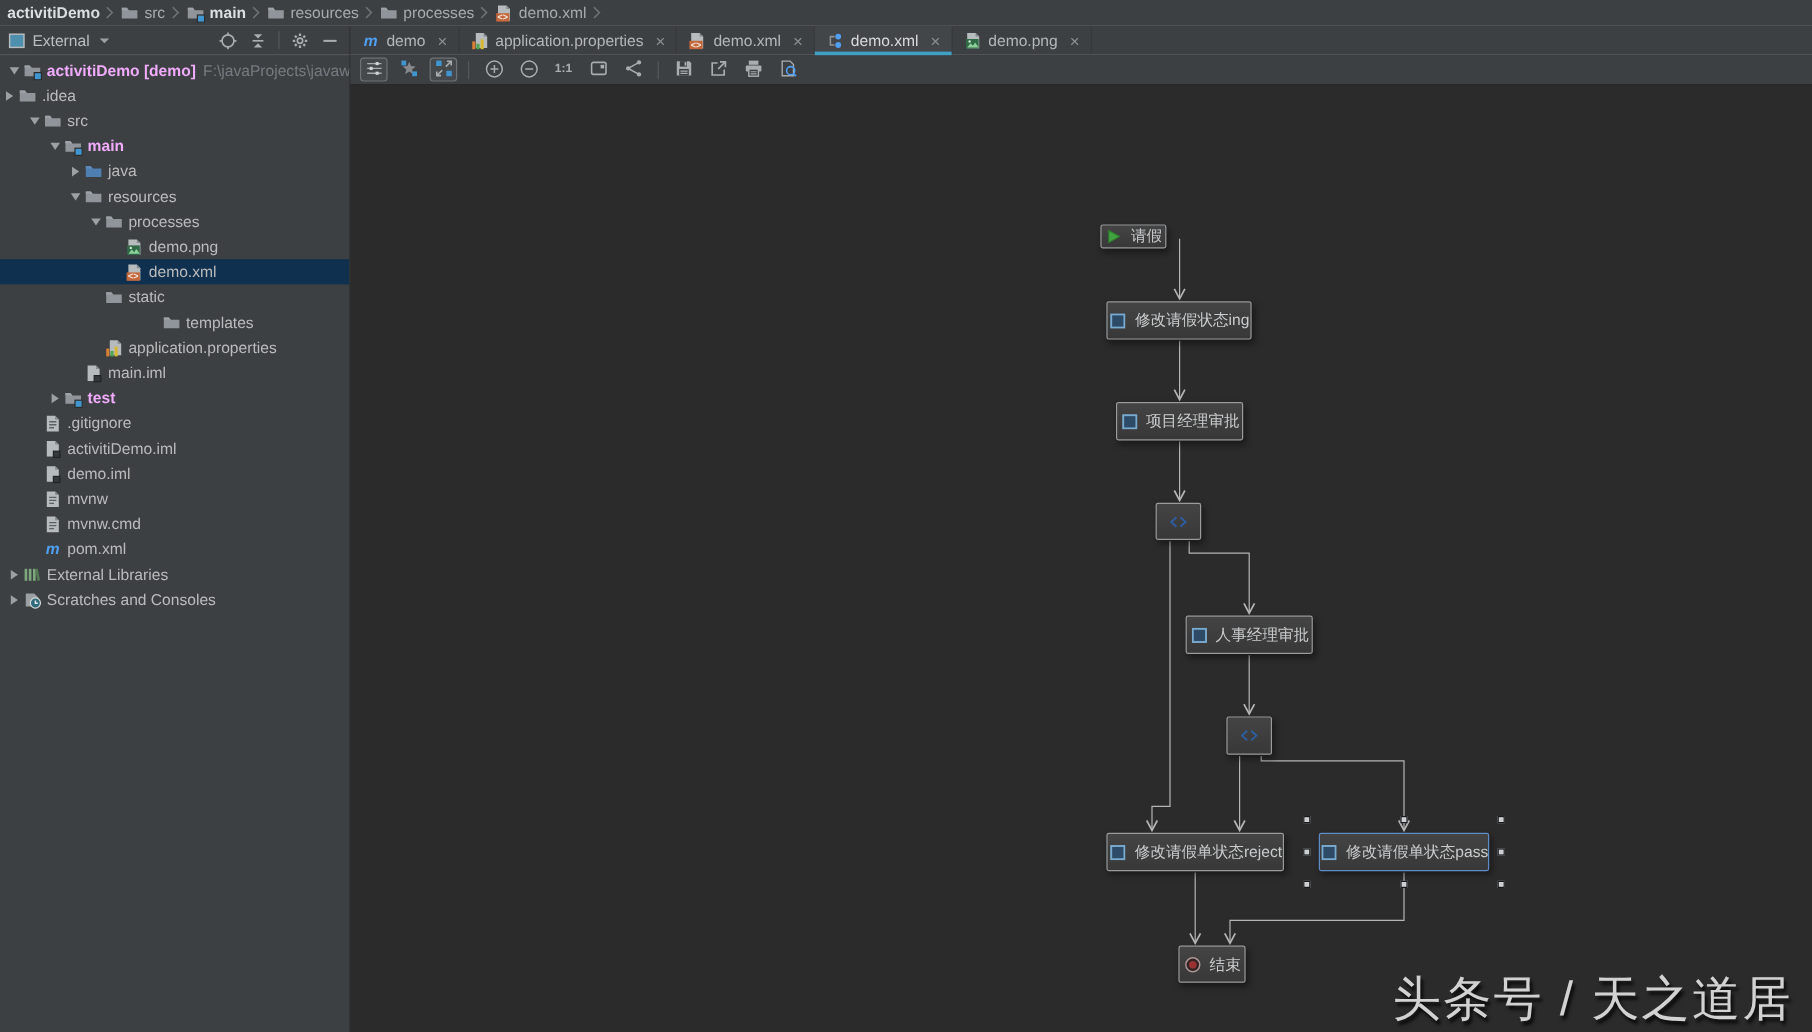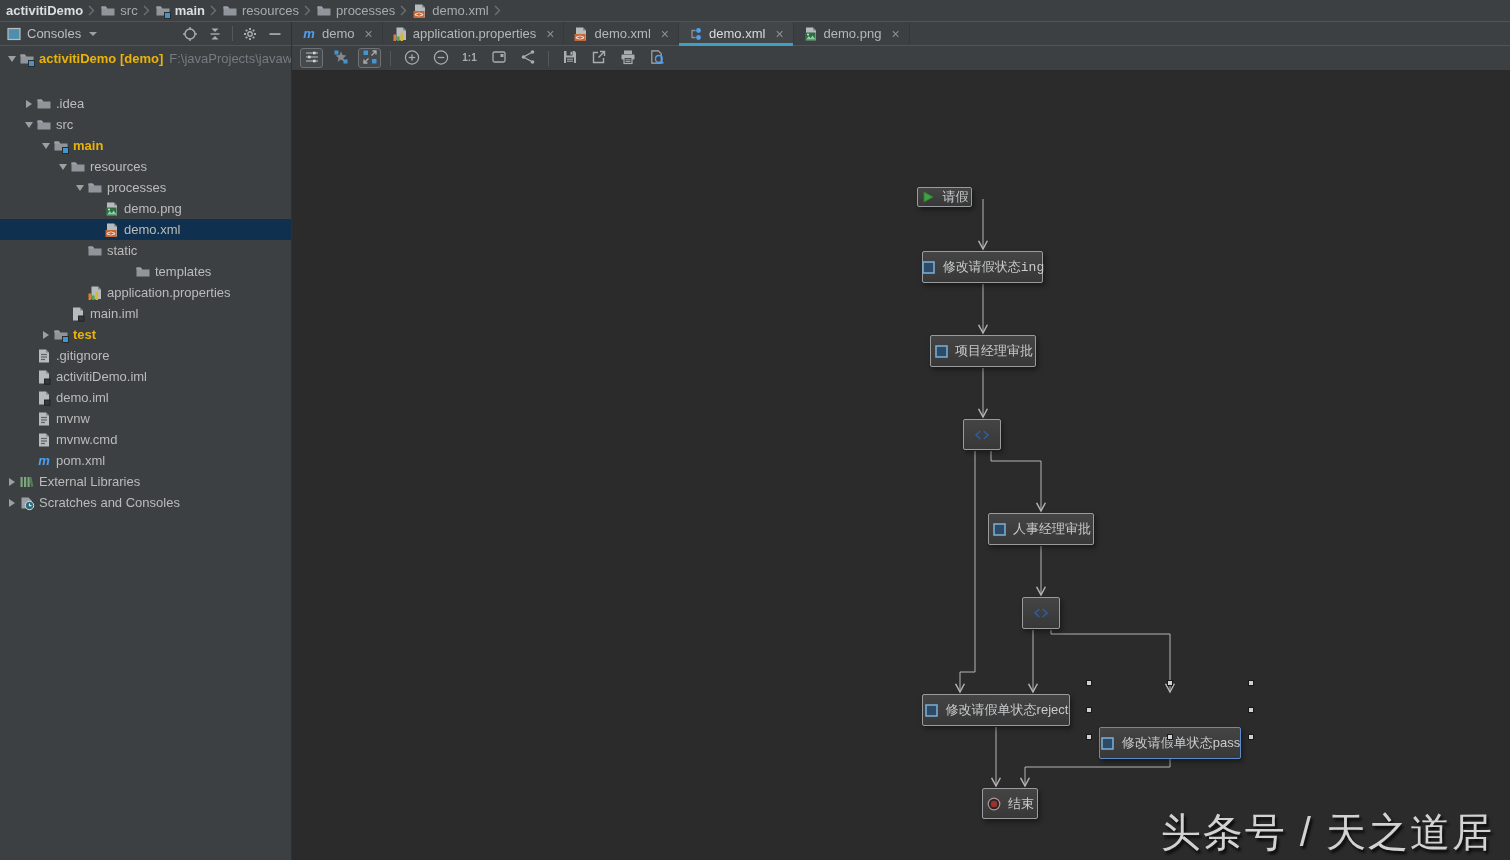--- a/index.html
+++ b/index.html
@@ -25,21 +25,21 @@
   .dd-arrow{width:0;height:0;border-left:4px solid transparent;border-right:4px solid transparent;
     border-top:4px solid #9da0a2;margin-left:3px;}
   .hdr-icons{display:flex;align-items:center;gap:9px;}
   .hdr-sep{width:1px;height:15px;background:#55585a;}
   .hbtn{display:flex;align-items:center;justify-content:center;}
 
   .tree{flex:1;overflow:hidden;padding-top:2px;color:#bbbbbb;}
   .tree-row{height:21px;display:flex;align-items:center;white-space:nowrap;}
   .tree-row.selected{background:#10304f;}
   .tree-row .lbl{margin-left:4px;}
-  .tree-row.bold .lbl{color:#eab308;font-weight:bold;}
+  .tree-row.bold .lbl{color:#f0abfc;font-weight:bold;}
   .tree-row .sub{margin-left:6px;color:#757b81;}
   .arrow{width:15px;flex:none;display:flex;justify-content:center;align-items:center;}
   .arrow i{display:block;width:0;height:0;}
   .arrow.expanded i{border-left:4.5px solid transparent;border-right:4.5px solid transparent;border-top:6px solid #9da0a2;}
   .arrow.collapsed i{border-top:4.5px solid transparent;border-bottom:4.5px solid transparent;border-left:6px solid #9da0a2;}
   .ic{display:inline-flex;width:16px;height:16px;align-items:center;justify-content:center;flex:none;}
 
   
   .editor{flex:1;display:flex;flex-direction:column;min-width:0;}
   .tab-bar{height:24px;flex:none;background:#3d4043;display:flex;align-items:stretch;
@@ -57,21 +57,21 @@
   .tbtn .txt{font-size:10px;font-weight:bold;color:#a9adb0;}
   .tsep{width:1px;height:15px;background:#55585a;margin:0 3px;}
 
   .canvas{flex:1;position:relative;background:#2b2b2b;overflow:hidden;}
   .edges{position:absolute;left:0;top:0;width:100%;height:100%;}
 
   .node{position:absolute;display:flex;align-items:center;justify-content:center;gap:6px;
     background:linear-gradient(#444444,#383838);border:1px solid #999b9d;border-radius:2px;
     color:#c9cbcd;box-shadow:2px 3px 5px rgba(0,0,0,0.4);}
   .node .nlabel{white-space:nowrap;}
-  .node.selected{border-color:var(--node-selection-border,#5d8cc9);margin-top:33px;}
+  .node.selected{border-color:var(--node-selection-border,#5d8cc9);}
   .node.gateway{gap:0;}
   .handle{position:absolute;width:6px;height:6px;background:#ced1d3;border:1px solid #17191b;}
 
   .watermark{position:absolute;right:16px;bottom:0;font-size:40px;color:#d2d2d2;letter-spacing:2px;
     text-shadow:2px 3px 3px rgba(0,0,0,0.85);}
 </style>
 </head>
 <body>
 
 <div class="app">
@@ -160,21 +160,21 @@
     </div>
   <div class="main-row">
     <aside class="project-panel">
       <div class="panel-header">
         <span class="panel-tab">
           <span class="ic">
             <svg width="16" height="16" viewBox="0 0 16 16">
                 <rect x="2" y="2.5" width="12" height="11" fill="#4f8fae" stroke="#b9bcbe" stroke-width="1.2"></rect>
               </svg>
           </span>
-          <span>Consoles</span>
+          <span>External</span>
           <span class="dd-arrow"></span>
         </span>
         <span class="hdr-icons" id="panel-header-icons">
             <span class="hbtn">
               <span class="ic">
                 <svg width="16" height="16" viewBox="0 0 16 16">
                   <circle cx="8" cy="8" r="5" fill="none" stroke="#a9adb0" stroke-width="1.4"></circle>
                   <g stroke="#a9adb0" stroke-width="1.4">
                     <line x1="8" y1="1" x2="8" y2="3.5"></line>
                     <line x1="8" y1="12.5" x2="8" y2="15"></line>
@@ -228,21 +228,21 @@
             <span class="ic">
               <svg width="16" height="16" viewBox="0 0 16 16">
                 <path d="M1.5 3.5h4.2l1.6 2h7.2v7h-13z" fill="#8f959a"></path>
                 <path d="M1.5 3.5h4.2l1.6 2h-5.8z" fill="#9ba1a6"></path>
                 <rect x="9.5" y="9.5" width="6" height="6" fill="#3f96d1" stroke="#2b2b2b"></rect>
               </svg>
             </span>
             <span class="lbl">activitiDemo [demo]</span>
             <span class="sub">F:\javaProjects\javawe</span>
           </div>
-          <div class="tree-row" style="padding-left: 21px; margin-top: 24px;">
+          <div class="tree-row" style="">
             <span class="arrow collapsed">
               <i></i>
             </span>
             <span class="ic">
               <svg width="16" height="16" viewBox="0 0 16 16">
                 <path d="M1.5 3.5h4.2l1.6 2h7.2v7h-13z" fill="#8f959a"></path>
                 <path d="M1.5 3.5h4.2l1.6 2h-5.8z" fill="#9ba1a6"></path>
               </svg>
             </span>
             <span class="lbl">.idea</span>
@@ -264,20 +264,32 @@
               <i></i>
             </span>
             <span class="ic">
               <svg width="16" height="16" viewBox="0 0 16 16">
                 <path d="M1.5 3.5h4.2l1.6 2h7.2v7h-13z" fill="#8f959a"></path>
                 <path d="M1.5 3.5h4.2l1.6 2h-5.8z" fill="#9ba1a6"></path>
                 <rect x="9.5" y="9.5" width="6" height="6" fill="#3f96d1" stroke="#2b2b2b"></rect>
               </svg>
             </span>
             <span class="lbl">main</span>
+          </div>
+          <div class="tree-row" style="padding-left: 55px;">
+            <span class="arrow collapsed">
+              <i></i>
+            </span>
+            <span class="ic">
+              <svg width="16" height="16" viewBox="0 0 16 16">
+                <path d="M1.5 3.5h4.2l1.6 2h7.2v7h-13z" fill="#4f7fb0"></path>
+                <path d="M1.5 3.5h4.2l1.6 2h-5.8z" fill="#5d8cba"></path>
+              </svg>
+            </span>
+            <span class="lbl">java</span>
           </div>
           <div class="tree-row" style="padding-left: 55px;">
             <span class="arrow expanded">
               <i></i>
             </span>
             <span class="ic">
               <svg width="16" height="16" viewBox="0 0 16 16">
                 <path d="M1.5 3.5h4.2l1.6 2h7.2v7h-13z" fill="#8f959a"></path>
                 <path d="M1.5 3.5h4.2l1.6 2h-5.8z" fill="#9ba1a6"></path>
               </svg>
@@ -688,21 +700,21 @@
           </svg>
         <div class="watermark">头条号 / 天之道居</div>
       <div class="node event" style="left: 625px; top: 96px; width: 55px; height: 20px; margin-top: 20px;">
             <span class="ic">
               <svg width="11" height="12" viewBox="0 0 11 12">
                 <path d="M1 1l9 5-9 5z" fill="var(--start-green)" stroke="#2f7d2f"></path>
               </svg>
             </span>
             <span class="nlabel">请假</span>
           </div>
-          <div class="node task" style="left: 630px; top: 180px; width: 121px; height: 32px; font-family: Liberation Mono, monospace;">
+          <div class="node task" style="left: 630px; top: 180px; width: 121px; height: 32px;">
             <span class="ic">
               <svg width="13" height="13" viewBox="0 0 13 13">
                 <rect x="1" y="1" width="11" height="11" fill="#2d4b66" stroke="var(--task-blue)" stroke-width="1.6"></rect>
               </svg>
             </span>
             <span class="nlabel">修改请假状态ing</span>
           </div>
           <div class="node task" style="left: 638px; top: 264px; width: 106px; height: 32px;">
             <span class="ic">
               <svg width="13" height="13" viewBox="0 0 13 13">

